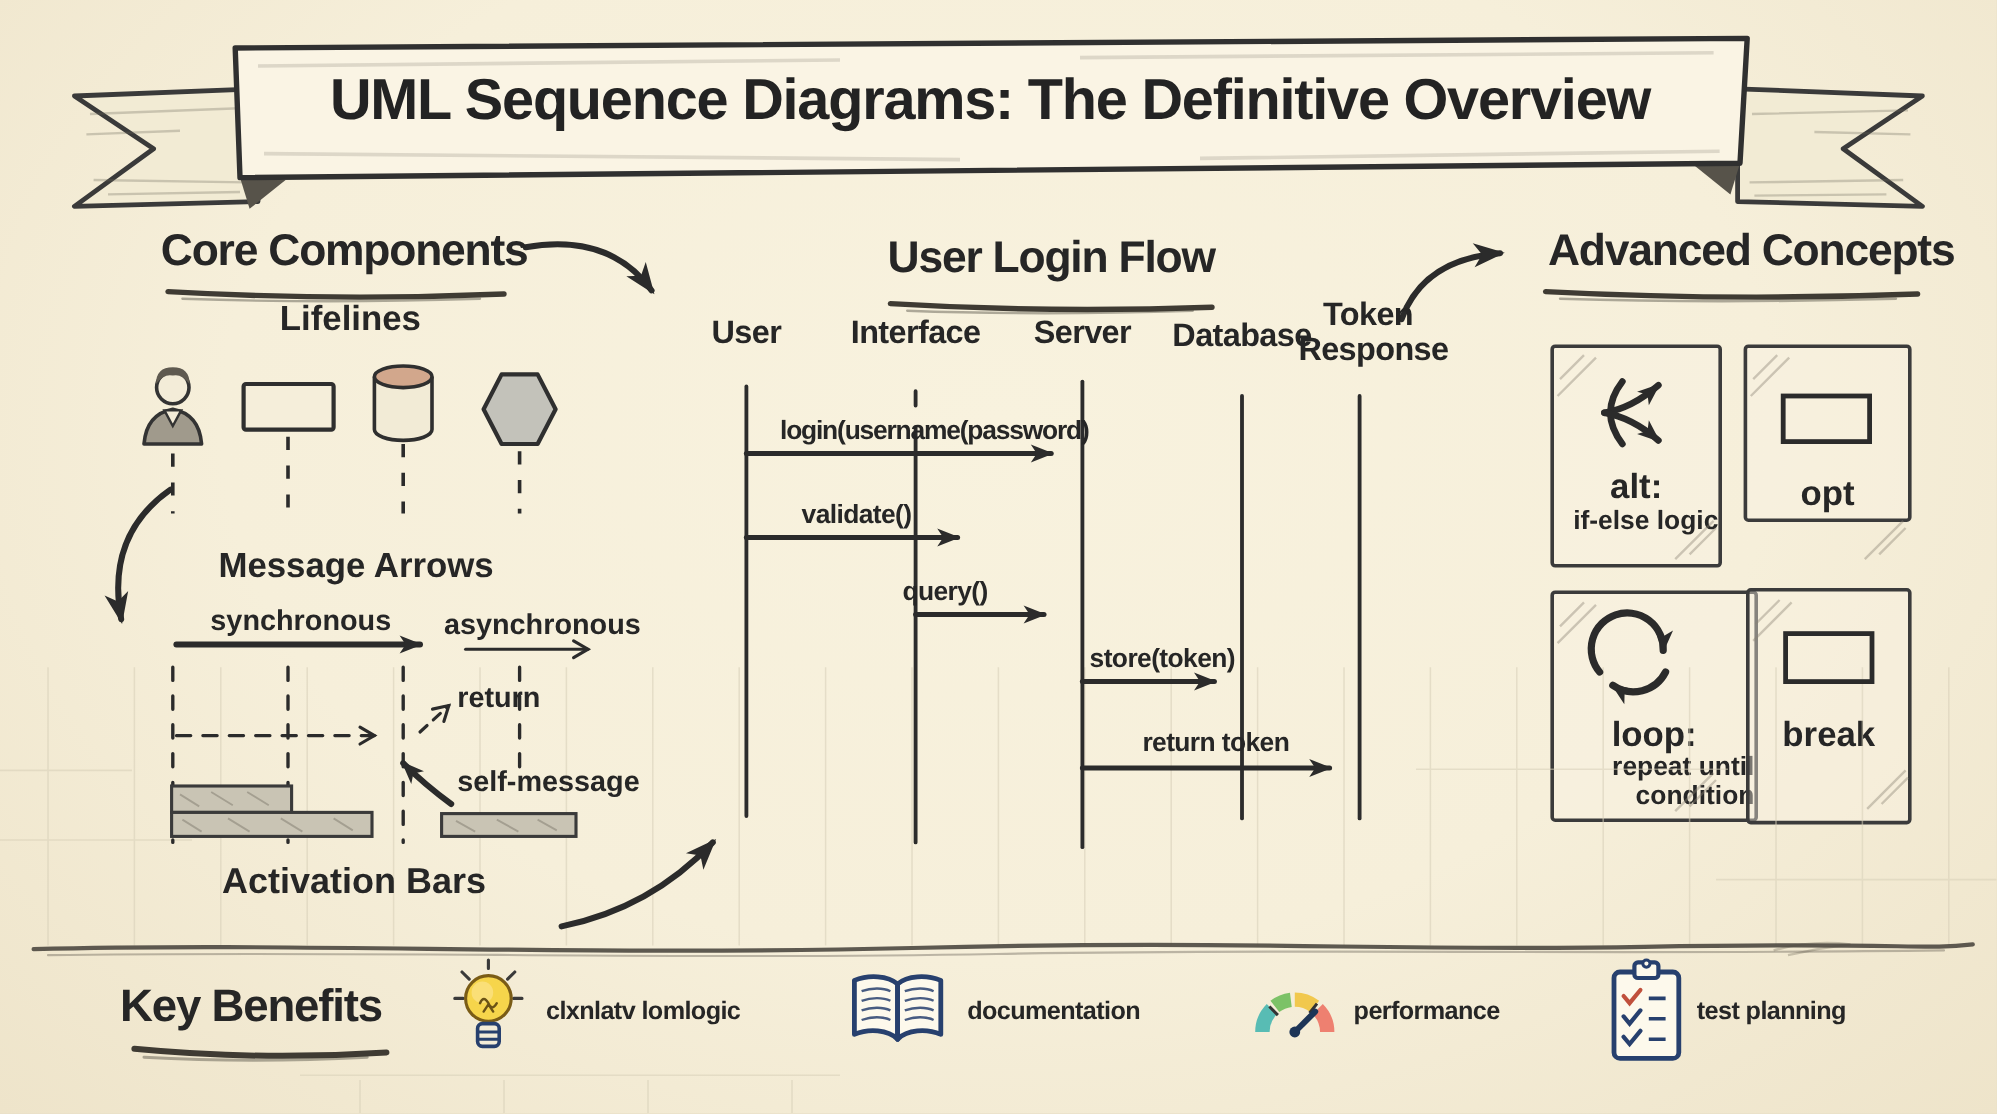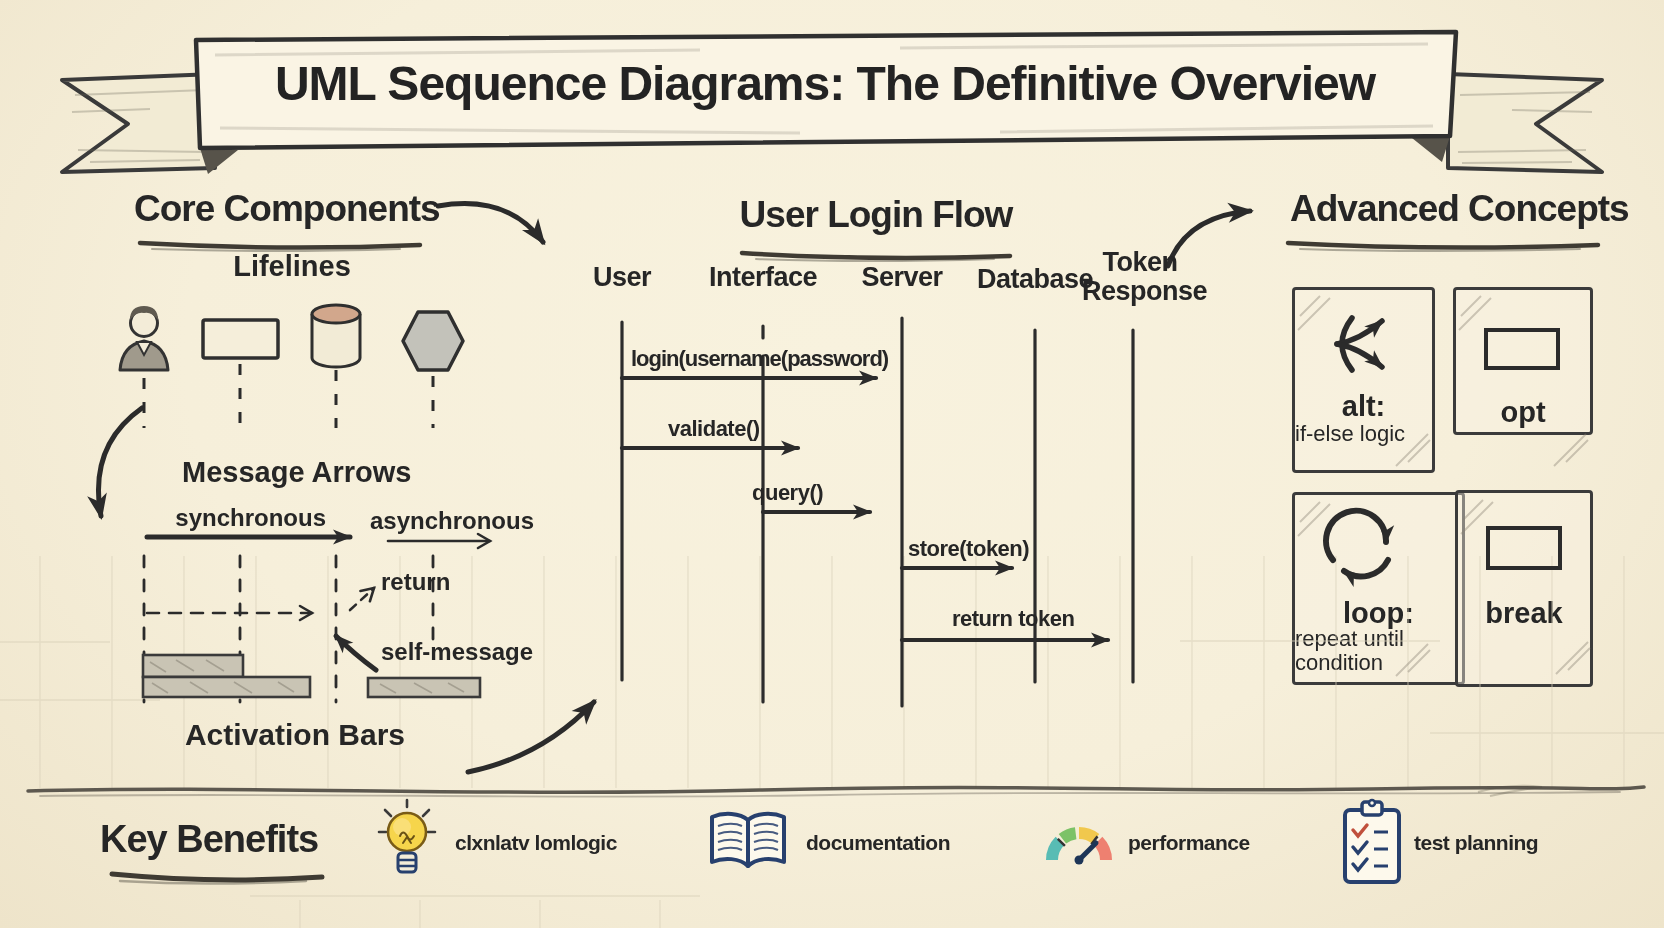--- a/index.html
+++ b/index.html
@@ -14,21 +14,21 @@
   .lbl{position:absolute;z-index:3;font-weight:bold;color:#262626;white-space:nowrap;
        font-family:"Liberation Sans",sans-serif;}
   .ctr{text-align:center;}
   .title{left:220px;top:56px;width:1210px;font-size:48px;letter-spacing:-1px;text-align:center;color:#232323;}
   .h-sec{font-size:37px;letter-spacing:-1px;}
   .sub{font-size:29px;}
   .small{font-size:24px;text-align:right;}
   .msg{font-size:22px;letter-spacing:-.5px;}
   .plabel{font-size:27px;letter-spacing:-.5px;}
   .card-t{position:absolute;left:0;width:100%;text-align:center;font-size:29px;font-weight:bold;z-index:3;}
-  .card-s{position:absolute;left:0;width:100%;text-align:left;font-size:22px;font-weight:normal;
+  .card-s{position:absolute;left:0;width:100%;text-align:right;font-size:22px;font-weight:bold;
           line-height:1.1;white-space:normal;z-index:3;}
   .ben{font-size:21px;letter-spacing:-.5px;}
 </style>
 </head>
 <body>
 
 <div class="canvas">
 
   <div class="card" style="left:1292px;top:287px;width:143px;height:186px">
     <span class="card-t" style="top:100px">alt:</span>
@@ -211,21 +211,21 @@
   <div class="lbl small" style="left:381px;top:568px">return</div>
   <div class="lbl small" style="left:381px;top:638px">self-message</div>
   <div class="lbl ctr" style="left:182px;top:718px;width:226px;font-size:30px">Activation Bars</div>
 
   <div class="lbl plabel ctr" style="left:562px;top:262px;width:120px">User</div>
   <div class="lbl plabel ctr" style="left:695px;top:262px;width:136px">Interface</div>
   <div class="lbl plabel ctr" style="left:840px;top:262px;width:124px">Server</div>
   <div class="lbl plabel ctr" style="left:963px;top:264px;width:144px">Database</div>
   <div class="lbl plabel ctr" style="left:1082px;top:248px;width:116px;white-space:normal;line-height:1.08">Token Response</div>
 
-  <div class="lbl msg" style="left:631px;top:346px;letter-spacing:-1px">login(username(password)</div>
+  <div class="lbl msg" style="left:650px;top:346px;letter-spacing:-1px">login(username(password)</div>
   <div class="lbl msg" style="left:668px;top:416px">validate()</div>
   <div class="lbl msg" style="left:752px;top:480px">query()</div>
   <div class="lbl msg" style="left:908px;top:536px">store(token)</div>
   <div class="lbl msg" style="left:952px;top:606px">return token</div>
 
   <div class="lbl" style="left:100px;top:818px;font-size:38px;letter-spacing:-1px">Key Benefits</div>
   <div class="lbl ben" style="left:455px;top:831px">clxnlatv lomlogic</div>
   <div class="lbl ben" style="left:806px;top:831px">documentation</div>
   <div class="lbl ben" style="left:1128px;top:831px">performance</div>
   <div class="lbl ben" style="left:1414px;top:831px">test planning</div>

